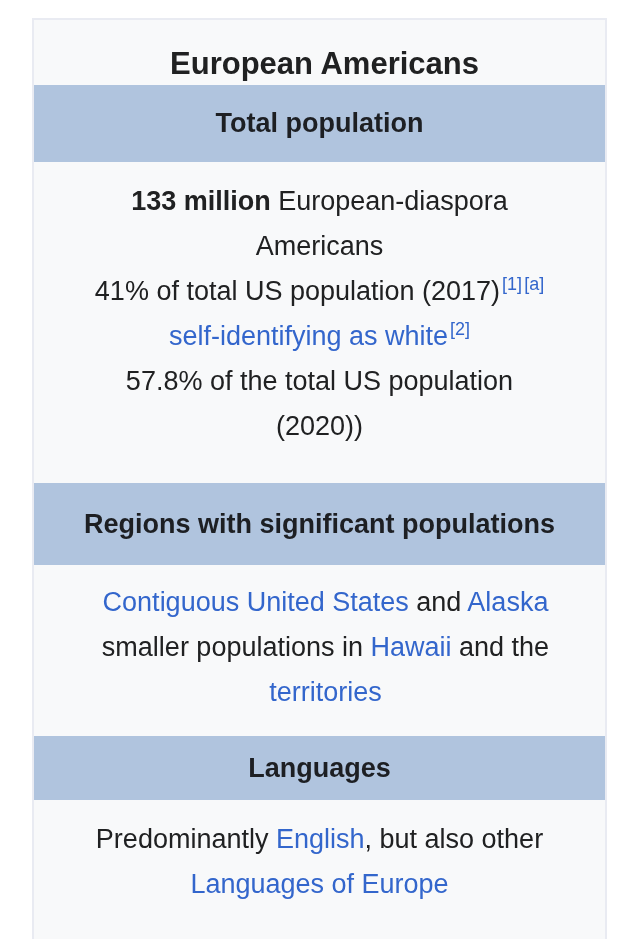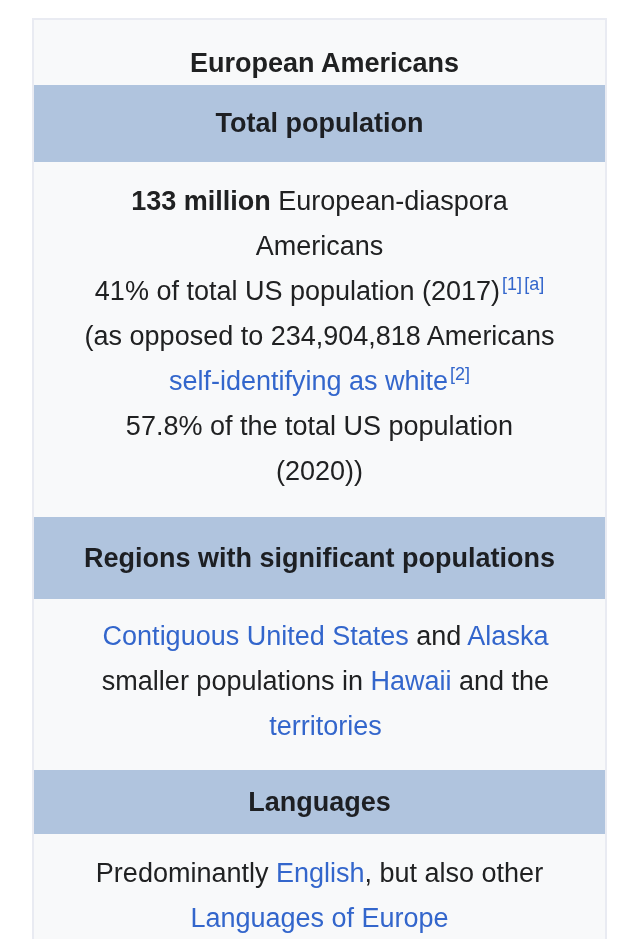--- a/index.html
+++ b/index.html
@@ -20,37 +20,37 @@
   }
   .infobox{
     position:absolute;left:32px;top:18px;width:575px;box-sizing:border-box;
     border:2px solid var(--border);
     background:var(--cell-bg);
   }
   .infobox-title{
     height:65px;box-sizing:border-box;
     display:flex;align-items:flex-end;justify-content:center;
     background:var(--cell-bg);
-    font-size:27px;font-weight:bold;line-height:43px;padding-left:10px;
+    font-size:31px;font-weight:bold;line-height:43px;padding-left:10px;
   }
   .section-header{
     height:77px;box-sizing:border-box;
     display:flex;align-items:center;justify-content:center;
     background:var(--header-bg);
     font-size:27px;font-weight:bold;
     color:#1d1f23;
   }
   .section-header.tall{height:82px;}
   .section-header.h72{height:64px;}
   .section-body{
     background:var(--cell-bg);
     text-align:center;
     font-size:27px;
   }
-  .section-body.body-population{padding:17px 0 23px 0;}
+  .section-body.body-population{padding:17px 0 34px 0;}
   .section-body.body-regions{padding:15px 0 21px 12px;}
   .section-body.body-languages{padding:17px 0 60px 0;}
   .line{line-height:45px;white-space:nowrap;}
   .seg{display:inline;}
   .seg-plain{color:var(--text);}
   .seg-bold{color:var(--text);font-weight:bold;}
   .seg-link{color:var(--link);cursor:pointer;}
   sup.seg-sup{
     color:var(--link);cursor:pointer;
     font-size:18px;line-height:0;
@@ -64,21 +64,20 @@
 <div class="infobox">
 
   <div class="infobox-title">European Americans</div>
 
   <div class="section-header">Total population</div>
 
   <div class="section-body body-population">
     <div class="line"><span class="seg seg-bold">133 million</span><span class="seg seg-plain"> European-diaspora</span></div>
     <div class="line"><span class="seg seg-plain">Americans</span></div>
     <div class="line"><span class="seg seg-plain">41% of total US population (2017)</span><sup class="seg seg-sup">[1]</sup><sup class="seg seg-sup">[a]</sup></div>
-    <div class="line"><span class="seg seg-plain">(as opposed to 234,904,818 Americans</span></div>
     <div class="line"><span class="seg seg-link">self-identifying as white</span><sup class="seg seg-sup">[2]</sup></div>
     <div class="line"><span class="seg seg-plain">57.8% of the total US population</span></div>
     <div class="line"><span class="seg seg-plain">(2020))</span></div>
   </div>
 
   <div class="section-header tall">Regions with significant populations</div>
 
   <div class="section-body body-regions">
     <div class="line"><span class="seg seg-link">Contiguous United States</span><span class="seg seg-plain"> and </span><span class="seg seg-link">Alaska</span></div>
     <div class="line"><span class="seg seg-plain">smaller populations in </span><span class="seg seg-link">Hawaii</span><span class="seg seg-plain"> and the</span></div>

